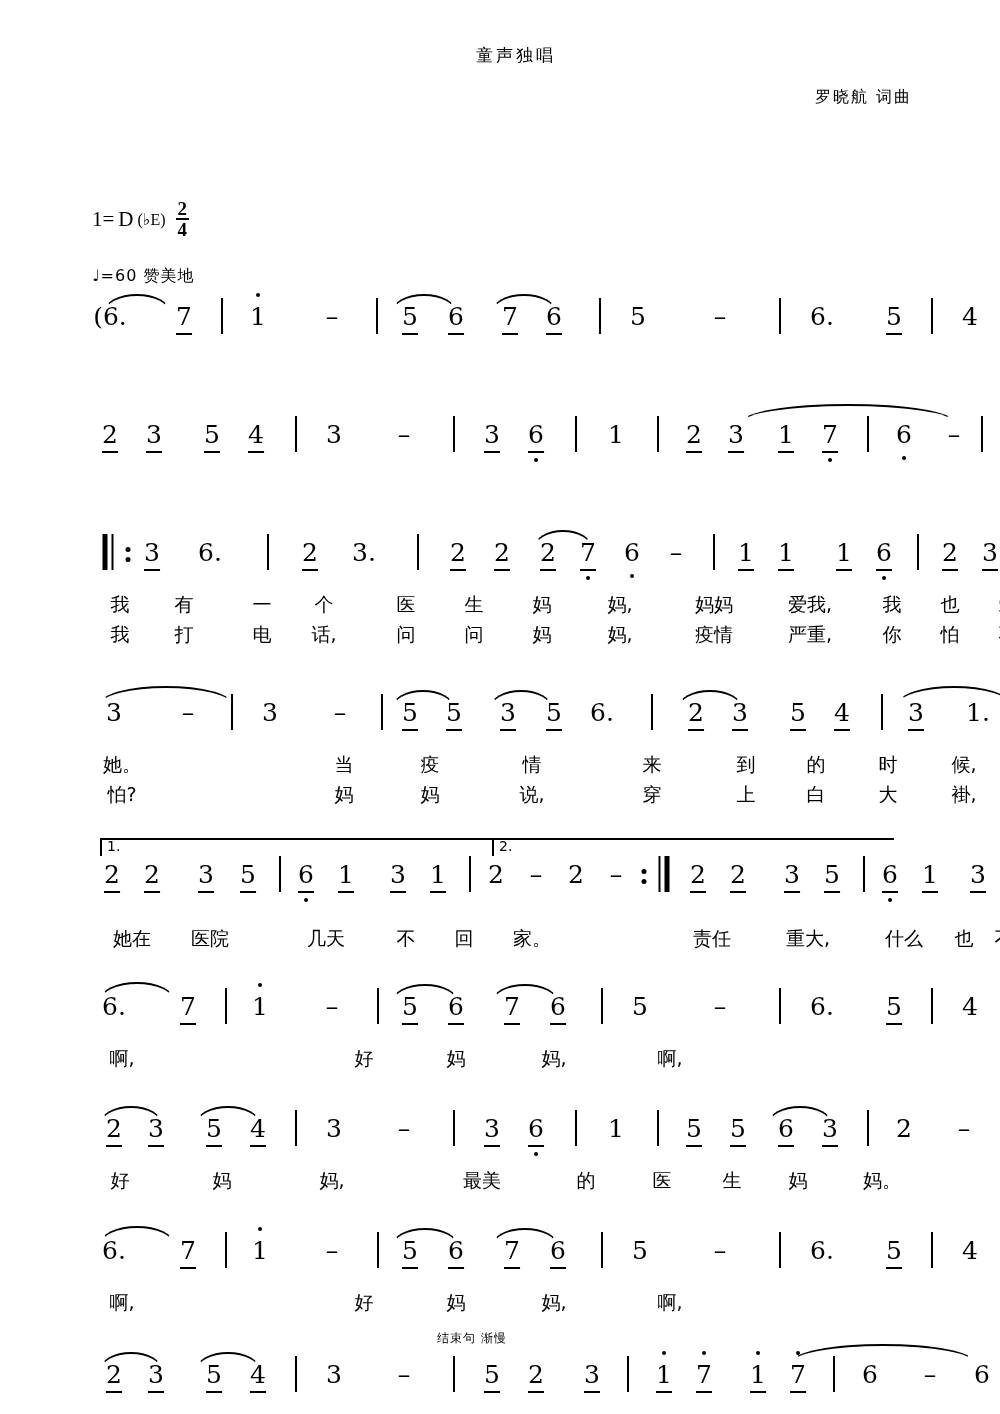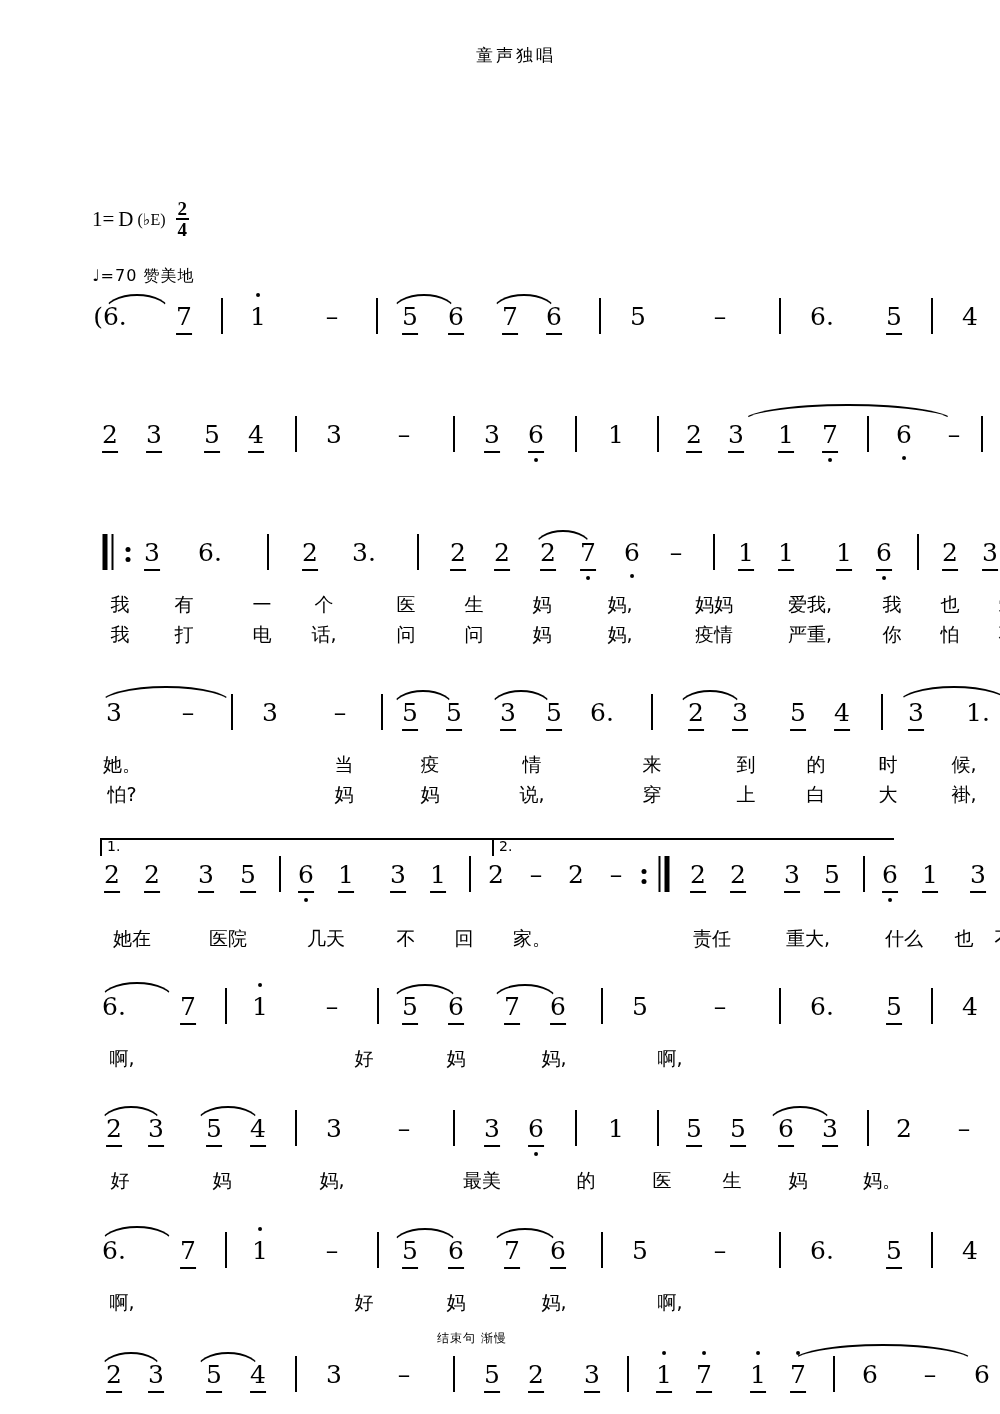--- a/index.html
+++ b/index.html
@@ -208,32 +208,33 @@
     letter-spacing: 1px;
     transform: translateX(-50%);
   }
 </style>
 </head>
 <body>
 
 <div class="sheet">
 
   <div class="subtitle">童声独唱</div>
+  <div class="credit">罗晓航 词曲</div>
 
   <div class="keyblock">
     <span>1=</span>
     <span>D</span>
     <span style="font-size:16px;">(♭E)</span>
     <span class="meter">
       <span class="num">2</span>
       <span class="den">4</span>
     </span>
   </div>
 
-  <div class="tempo">♩=70 赞美地</div>
+  <div class="tempo">♩=60 赞美地</div>
 
   <div class="systems">
 
     <div class="system">
       <div class="notes">
         <span class="slur" style="left:12px; top:-8px; width:64px;"></span>
         <span class="tok" style="left:18px;">(6.</span>
         <span class="tok u1" style="left:92px;">7</span>
         <span class="barline" style="left:130px;"></span>
         <span class="tok dothigh" style="left:166px;">1</span>
@@ -432,21 +433,21 @@
         <span class="tok u1" style="left:700px;">3</span>
         <span class="tok u1" style="left:740px;">5</span>
         <span class="barline" style="left:772px;"></span>
         <span class="tok u1 dotlow" style="left:798px;">6</span>
         <span class="tok u1" style="left:838px;">1</span>
         <span class="tok u1" style="left:886px;">3</span>
 
       </div>
       <div class="lyricline">
         <span class="lyr" style="left:40px;">她在</span>
-        <span class="lyr" style="left:136px;">医院</span>
+        <span class="lyr" style="left:118px;">医院</span>
         <span class="lyr" style="left:234px;">几天</span>
         <span class="lyr" style="left:314px;">不</span>
         <span class="lyr" style="left:372px;">回</span>
         <span class="lyr" style="left:440px;">家。</span>
         <span class="lyr" style="left:620px;">责任</span>
         <span class="lyr" style="left:716px;">重大,</span>
         <span class="lyr" style="left:812px;">什么</span>
         <span class="lyr" style="left:872px;">也</span>
         <span class="lyr" style="left:912px;">不</span>
 

